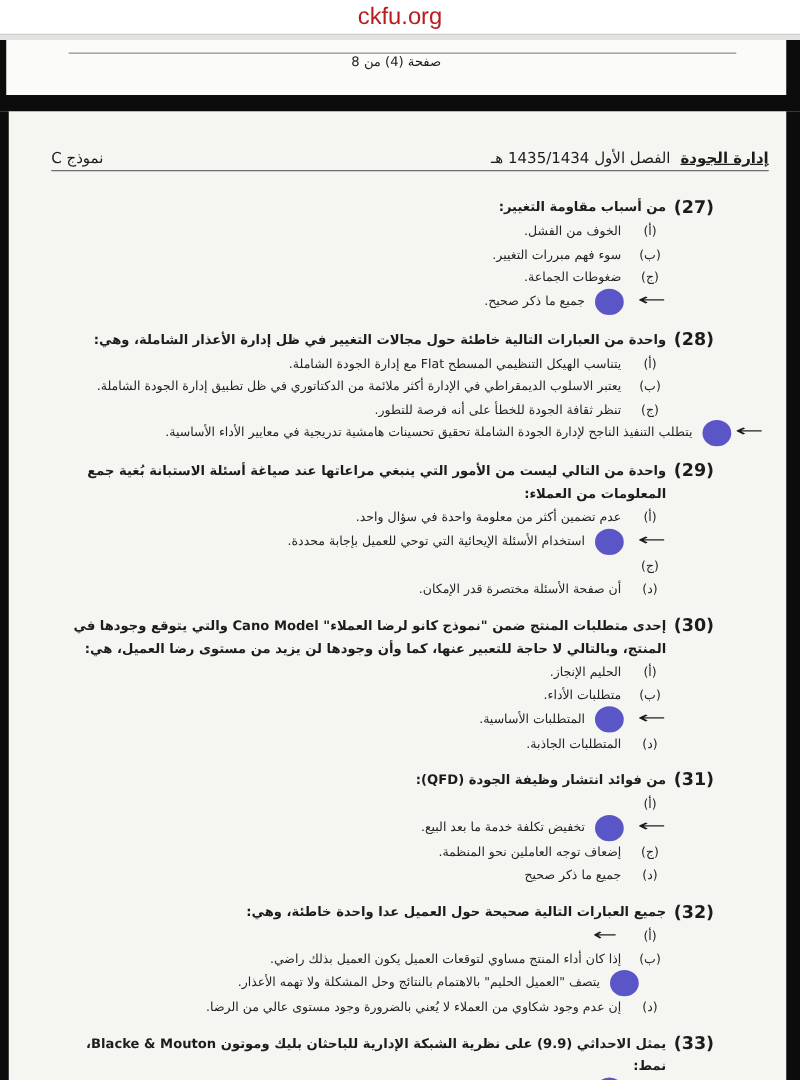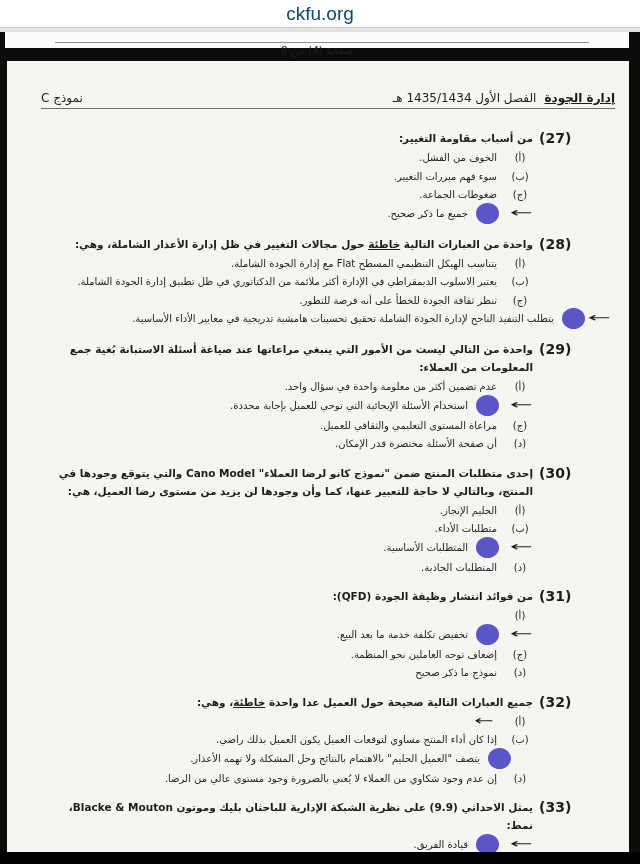--- a/index.html
+++ b/index.html
@@ -4,25 +4,25 @@
 <style>
   html,body { margin:0; padding:0; }
   body {
     width:640px; height:864px; overflow:hidden; background:#000;
     font-family:"DejaVu Sans", sans-serif;
   }
   
   .site-bar {
     height:27px; background:#ffffff; border-bottom:1px solid #cfcfcf;
     display:flex; align-items:center; justify-content:center;
-    font-family:"Liberation Sans", sans-serif; font-size:19px; color:#0c4a6e;
+    font-family:"Liberation Sans", sans-serif; font-size:19px; color:#b91c1c;
   }
   .chrome-strip { height:4px; background:#e2e2e1; }
   
-  .prev-strip { height:16px; background:#0c0c0c; position:relative; }
+  .prev-strip { height:44px; background:#0c0c0c; position:relative; }
   .prev-page { position:absolute; left:5px; right:11px; top:0; bottom:0; background:#fbfbfa; }
   .prev-rule { border-top:1px solid #8f8f8f; margin:10px 40px 0 50px; }
   .prev-label { text-align:center; direction:rtl; font-size:10.5px; color:#1e1e1e; margin-top:1px; }
   .sep-bar { height:13px; background:#0c0c0c; }
   
   .page {
     height:791px; box-sizing:border-box; background:#f5f5f2;
     border-left:7px solid #0c0c0c; border-right:11px solid #0c0c0c;
     padding:30px 14px 0 34px; direction:rtl; overflow:hidden; color:#1c1c1c;
   }
@@ -31,21 +31,21 @@
     border-bottom:1px solid #6d6d6d; padding-bottom:3px; font-size:12px;
   }
   .dh-course { font-weight:bold; text-decoration:underline; }
   .dh-term { flex:1; }
   .dh-form { }
   .questions { padding:20px 44px 0 0; }
   .question { margin-bottom:11px; }
   .q-head { display:flex; gap:6px; line-height:18px; margin-bottom:2px; }
   .q-num { flex:none; width:32px; text-align:left; font-size:14px; font-weight:bold; }
   .q-text { font-size:10.5px; font-weight:bold; }
-  .q-text .u { text-decoration:underline; }
+  .q-text .u { }
   .opts { margin:0 36px 0 0; }
   .opt {
     display:flex; gap:8px; align-items:flex-start; position:relative;
     line-height:17.5px; margin-bottom:1px; font-size:10px; color:#242424;
   }
   .letter { flex:none; width:30px; text-align:center; font-size:10px; }
   .otext { }
   .circle {
     flex:none; width:23px; height:21px; border-radius:50%;
     background:#5a56c8; margin-top:-2px;
@@ -152,21 +152,20 @@
           <span class="letter">(أ)</span>
           <span class="otext">عدم تضمين أكثر من معلومة واحدة في سؤال واحد.</span>
         </div>
         <div class="opt m36">
           <span class="arrow-abs" dir="ltr">←</span>
           <span class="circle"></span>
           <span class="otext">استخدام الأسئلة الإيحائية التي توحي للعميل بإجابة محددة.</span>
         </div>
         <div class="opt">
           <span class="letter">(ج)</span>
-          <span class="otext">مراعاة المستوى التعليمي والثقافي للعميل.</span>
         </div>
         <div class="opt">
           <span class="letter">(د)</span>
           <span class="otext">أن صفحة الأسئلة مختصرة قدر الإمكان.</span>
         </div>
       </div>
     </div>
 
     <div class="question">
       <div class="q-head">
@@ -207,21 +206,21 @@
           <span class="arrow-abs" dir="ltr">←</span>
           <span class="circle"></span>
           <span class="otext">تخفيض تكلفة خدمة ما بعد البيع.</span>
         </div>
         <div class="opt">
           <span class="letter">(ج)</span>
           <span class="otext">إضعاف توجه العاملين نحو المنظمة.</span>
         </div>
         <div class="opt">
           <span class="letter">(د)</span>
-          <span class="otext">نموذج ما ذكر صحيح</span>
+          <span class="otext">جميع ما ذكر صحيح</span>
         </div>
       </div>
     </div>
 
     <div class="question">
       <div class="q-head">
         <span class="q-num" dir="ltr">(32)</span>
         <span class="q-text"><span>جميع العبارات التالية صحيحة حول العميل عدا واحدة </span><span class="u">خاطئة</span><span>، وهي:</span></span>
       </div>
       <div class="opts">

